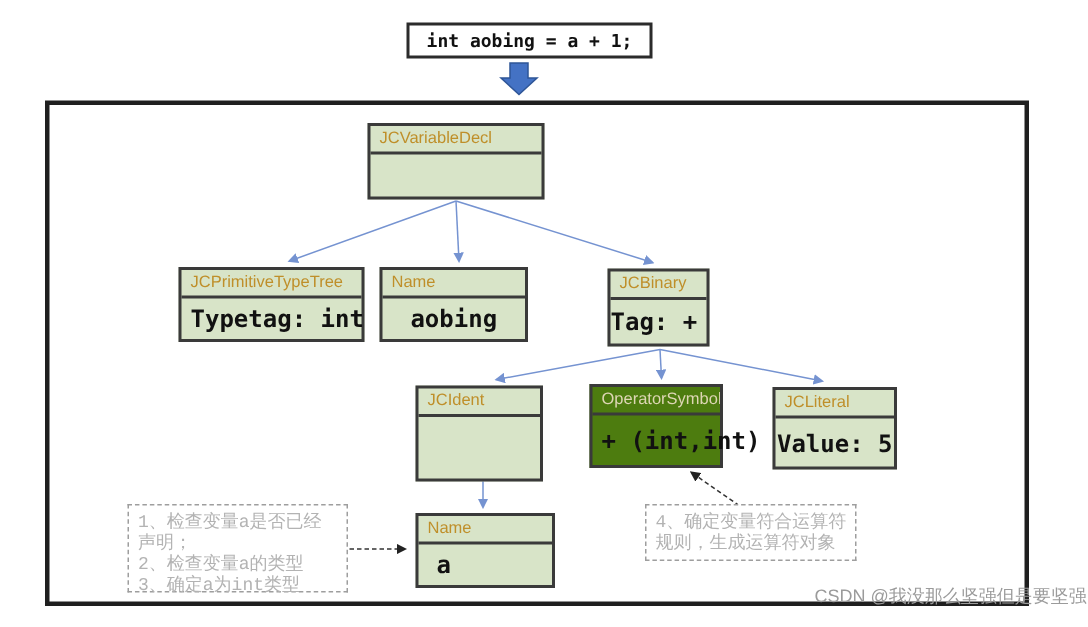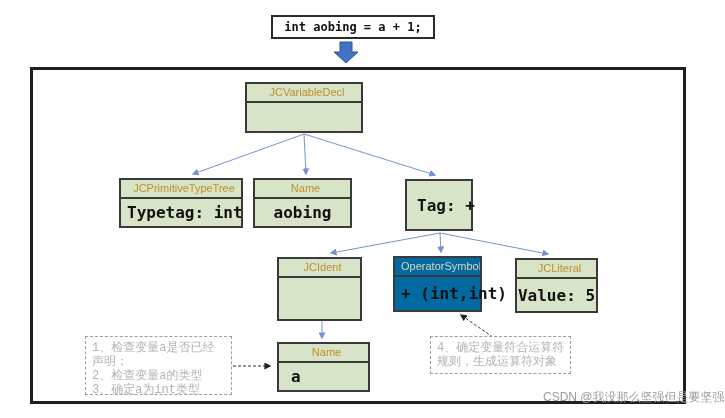--- a/index.html
+++ b/index.html
@@ -17,35 +17,35 @@
   
   .outer-frame {
     position:absolute; left:30px; top:67px; width:650px; height:331px;
     border:3px solid #1f1f1f; background:transparent;
   }
   
   .arrow-layer { position:absolute; left:0; top:0; width:725px; height:418px; pointer-events:none; }
   
   .node {
     position:absolute; border:2px solid #3a3a3a; background:#d8e4c8;
-    display:flex; flex-direction:column; box-sizing:border-box;text-align:center;
+    display:flex; flex-direction:column; box-sizing:border-box;
   }
   .node-header {
     height:17px; line-height:17px; border-bottom:2px solid #3a3a3a;
     font-size:11px; color:#bf8f2a; padding-left:6px; white-space:nowrap; overflow:hidden;
   }
   .node-body {
     flex:1; font-family:"DejaVu Sans Mono", monospace; font-size:16px; font-weight:bold;
     color:#111; display:flex; align-items:center; white-space:pre;
   }
   .body-center { justify-content:center; }
   .pad6  { padding-left:6px; }
-  .pad10 { padding-left:10px; }
+  .pad10 { }
   .pad12 { padding-left:12px; }
-  .node-yellow { background:#0369a1; }
+  .node-yellow { background:#4d7c0f; }
   .node-yellow .node-header { color:#ddd6b4; }
   
   .note {
     position:absolute; border:1px dashed #9e9e9e; background:#ffffff;
     color:#b3b3b3; font-size:12px; line-height:14px; padding:4px 6px; box-sizing:border-box;
   }
   .note div { white-space:nowrap;font-family:Liberation Mono, monospace; }
   
   .watermark {
     position:absolute; left:543px; top:389px; font-size:12px; color:#9b9b9b;
@@ -102,20 +102,21 @@
     <div class="node-header">JCPrimitiveTypeTree</div>
     <div class="node-body pad6">Typetag: int</div>
   </div>
 
   <div class="node" style="left:253px;top:178px;width:99px;height:50px">
     <div class="node-header">Name</div>
     <div class="node-body body-center">aobing</div>
   </div>
 
   <div class="node" style="left:405px;top:179px;width:68px;height:52px">
+    <div class="node-header">JCBinary</div>
     <div class="node-body pad10">Tag: +</div>
   </div>
 
   <div class="node" style="left:277px;top:257px;width:85px;height:64px">
     <div class="node-header">JCIdent</div>
     <div class="node-body pad6"></div>
   </div>
 
   <div class="node node-yellow" style="left:393px;top:256px;width:89px;height:56px">
     <div class="node-header">OperatorSymbol</div>

